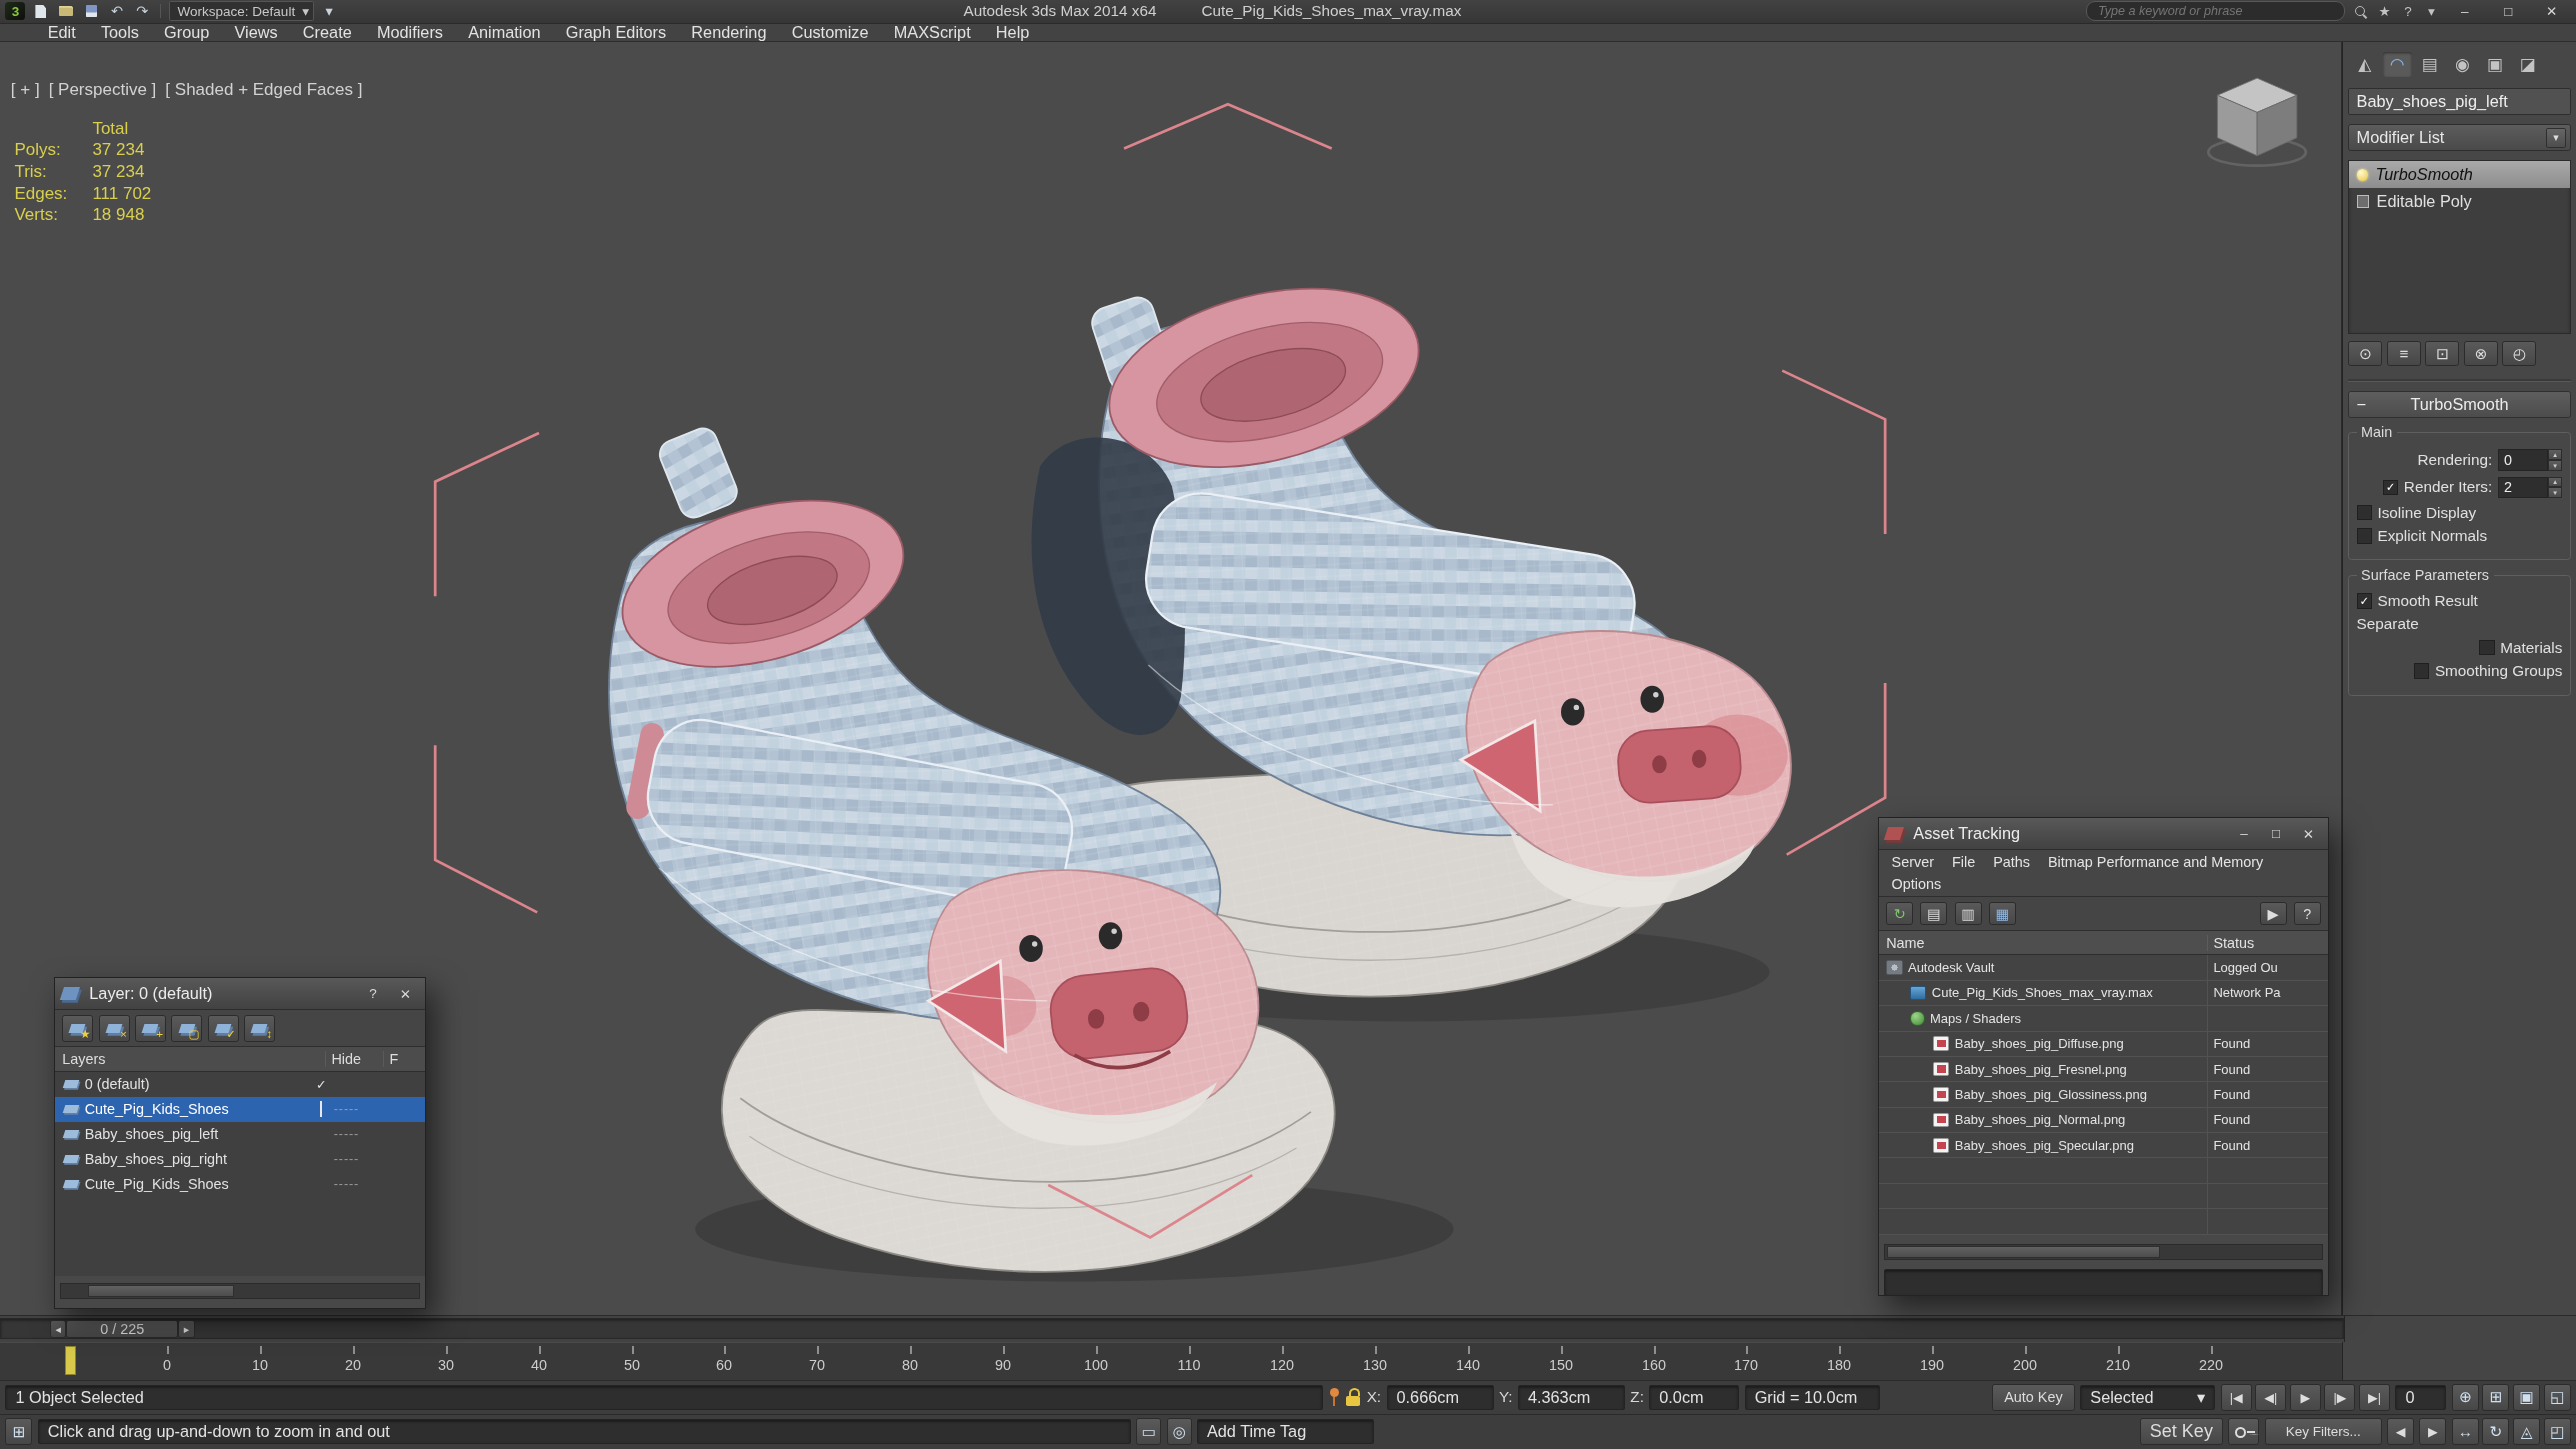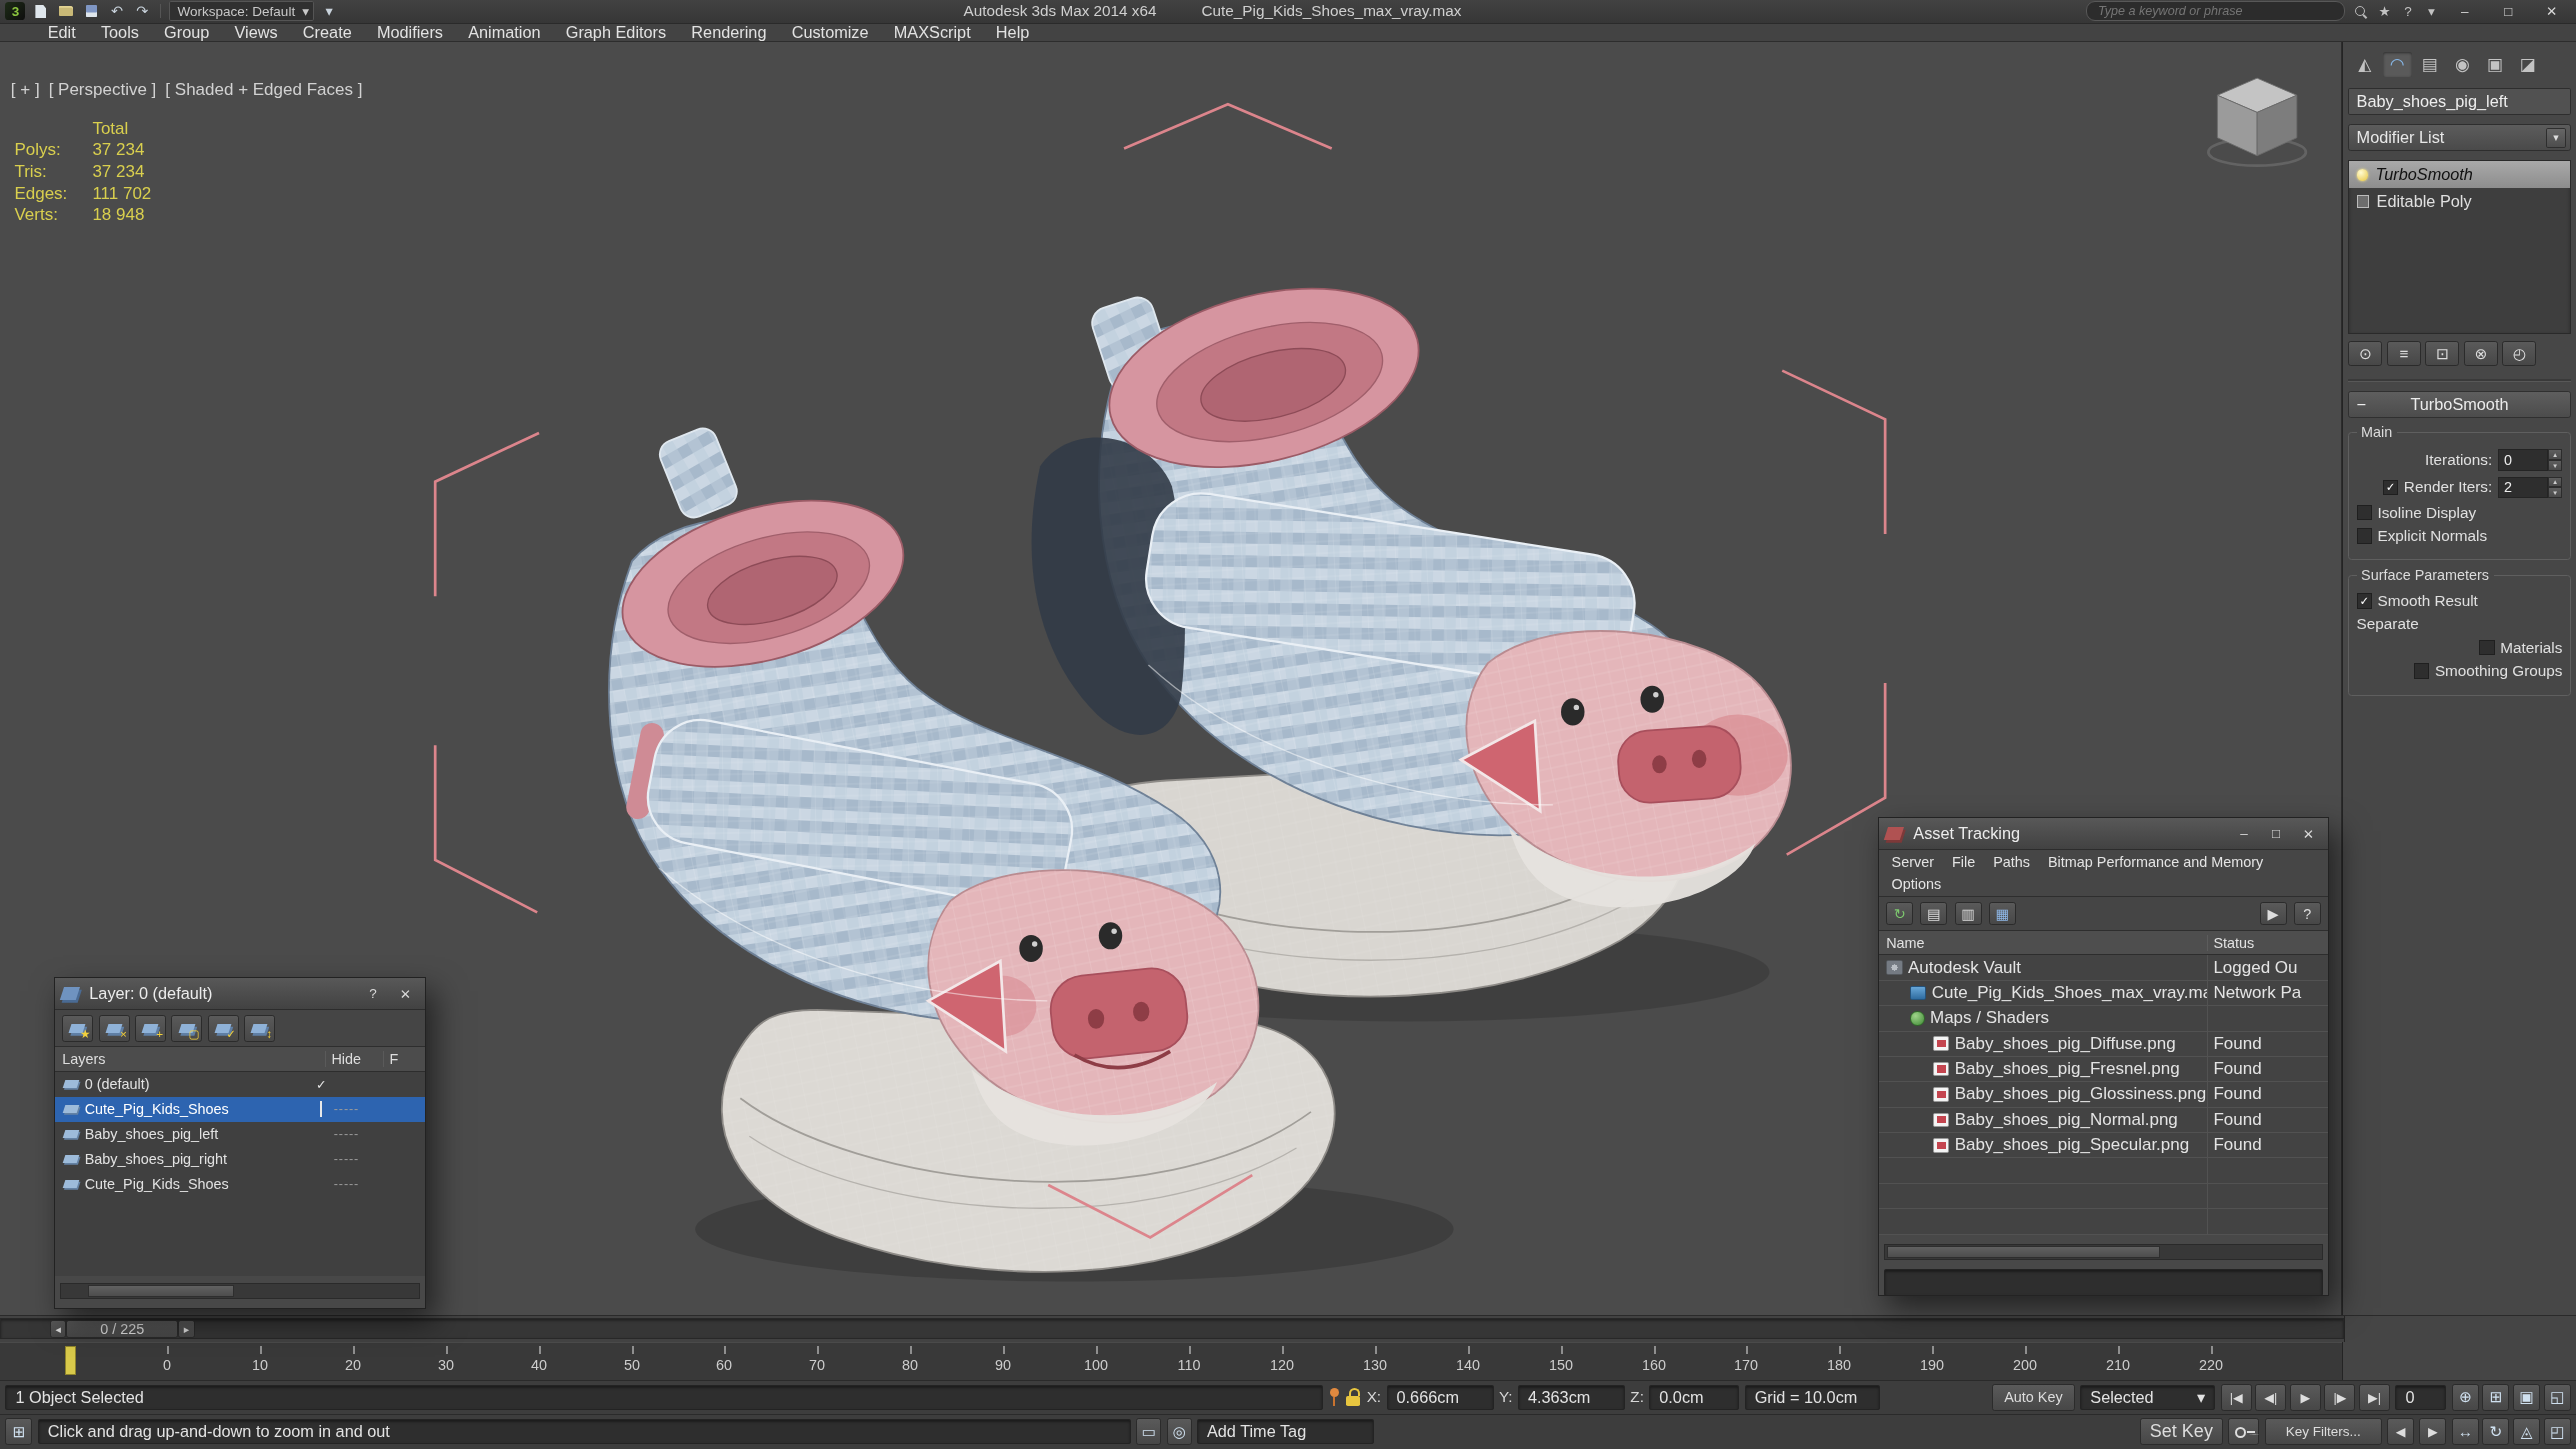--- a/index.html
+++ b/index.html
@@ -144,21 +144,21 @@
   .amenu-item{padding:2.7px 9px;font-size:14.4px;color:#e4e4e4;}
   .atoolbar{height:32.5px;display:flex;align-items:center;gap:7.2px;padding:0 7.2px;border-bottom:0.9px solid #2e2e2e;background:#454545;}
   .abtn{width:27px;height:23.5px;font-size:14.4px;}
   .abtn.green{color:#7ec96f;}
   .abtn.blue{color:#8fb8e8;}
   .aspacer{flex:1;}
   .ahead{height:23.5px;display:flex;align-items:center;background:#4e4e4e;border-bottom:0.9px solid #2d2d2d;font-size:14.4px;color:#e2e2e2;}
   .ahead .c1{width:329px;padding-left:7.2px;border-right:0.9px solid #5c5c5c;box-sizing:border-box;}
   .ahead .c2{flex:1;padding-left:5.4px;}
   .arows{background:#434343;}
-  .arow{height:24.4px;display:flex;align-items:center;border-bottom:0.9px solid #525252;font-size:17px;color:#e4e4e4;}
+  .arow{height:24.4px;display:flex;align-items:center;border-bottom:0.9px solid #525252;font-size:13px;color:#e4e4e4;}
   .arow .nm{width:329px;display:flex;align-items:center;gap:5.4px;white-space:nowrap;overflow:hidden;box-sizing:border-box;border-right:0.9px solid #525252;height:100%;}
   .arow .stt{flex:1;padding-left:5.4px;white-space:nowrap;overflow:hidden;}
   .aicon{width:14.4px;height:12.6px;flex:none;border-radius:1.8px;}
   .aicon.vault{background:radial-gradient(circle at 50% 50%,#b9bec4 30%,#757b83 32%);border:0.9px solid #55595e;}
   .aicon.max-file{background:linear-gradient(#68a7d8,#2f6ca0);border:0.9px solid #24537d;}
   .aicon.maps{background:radial-gradient(circle at 35% 30%,#9fd48a,#3f8a35);border:0.9px solid #2f6a28;border-radius:50%;width:12.6px;}
   .aicon.png-file{background:#f4f4f4;border:0.9px solid #999;position:relative;}
   .aicon.png-file::after{content:'';position:absolute;inset:2.7px;background:#c4454f;}
   .ascroll{height:14.4px;margin:9px 5.4px 0 5.4px;background:#383838;border:0.9px solid #2a2a2a;position:relative;}
   .athumb{position:absolute;left:1.8px;top:0.9px;width:271px;height:10.8px;background:linear-gradient(#616161,#4d4d4d);border:0.9px solid #2e2e2e;}
@@ -391,21 +391,21 @@
       <div class="cp-sep"></div>
 
       <div class="rollout-hdr">
         <span>−</span>
         <span class="rt">TurboSmooth</span>
       </div>
 
       <div class="groupbox">
         <span class="legend">Main</span>
         <div class="prow">
-          <span>Iterations:</span>
+          <span>Rendering:</span>
           <span class="spin">
             <span class="val">0</span>
             <span class="arr">
                 <span>▲</span>
                 <span>▼</span>
               </span>
           </span>
         </div>
         <div class="prow">
           <span class="cbx">✓</span>

